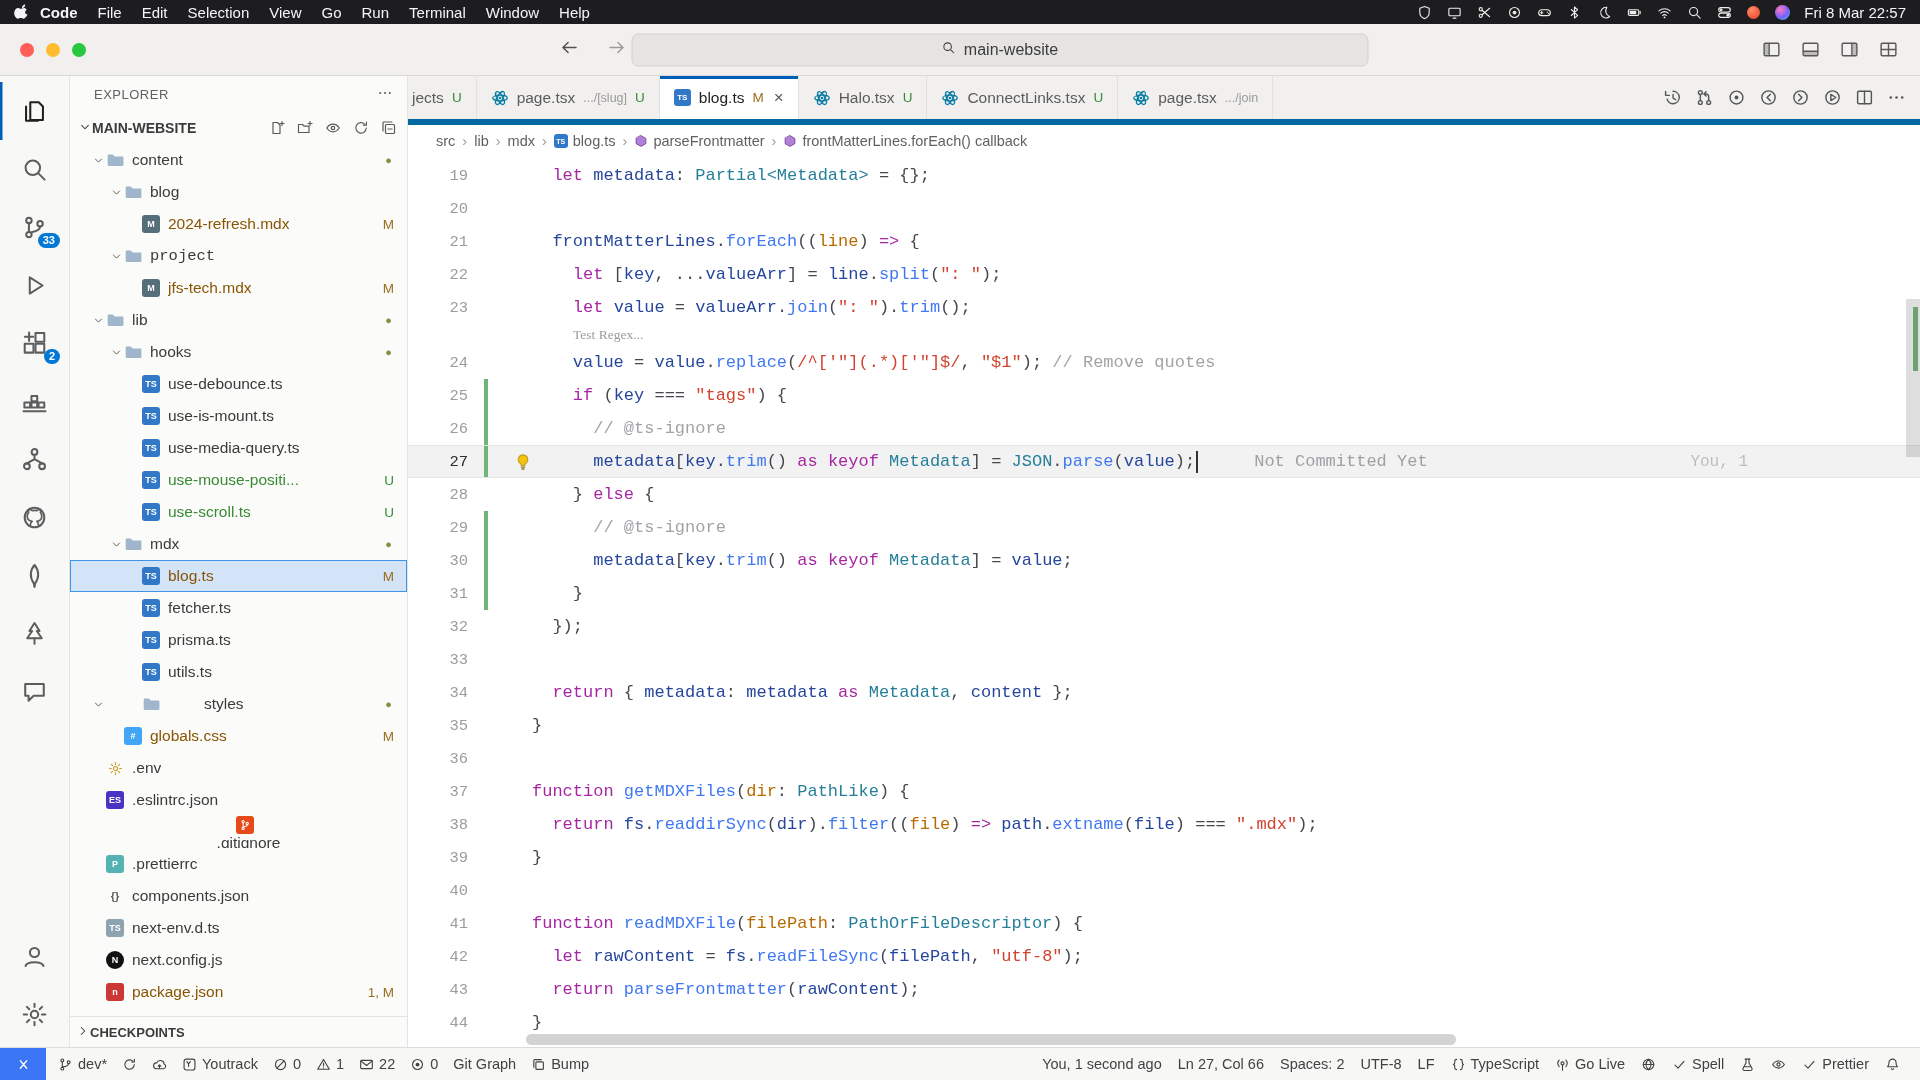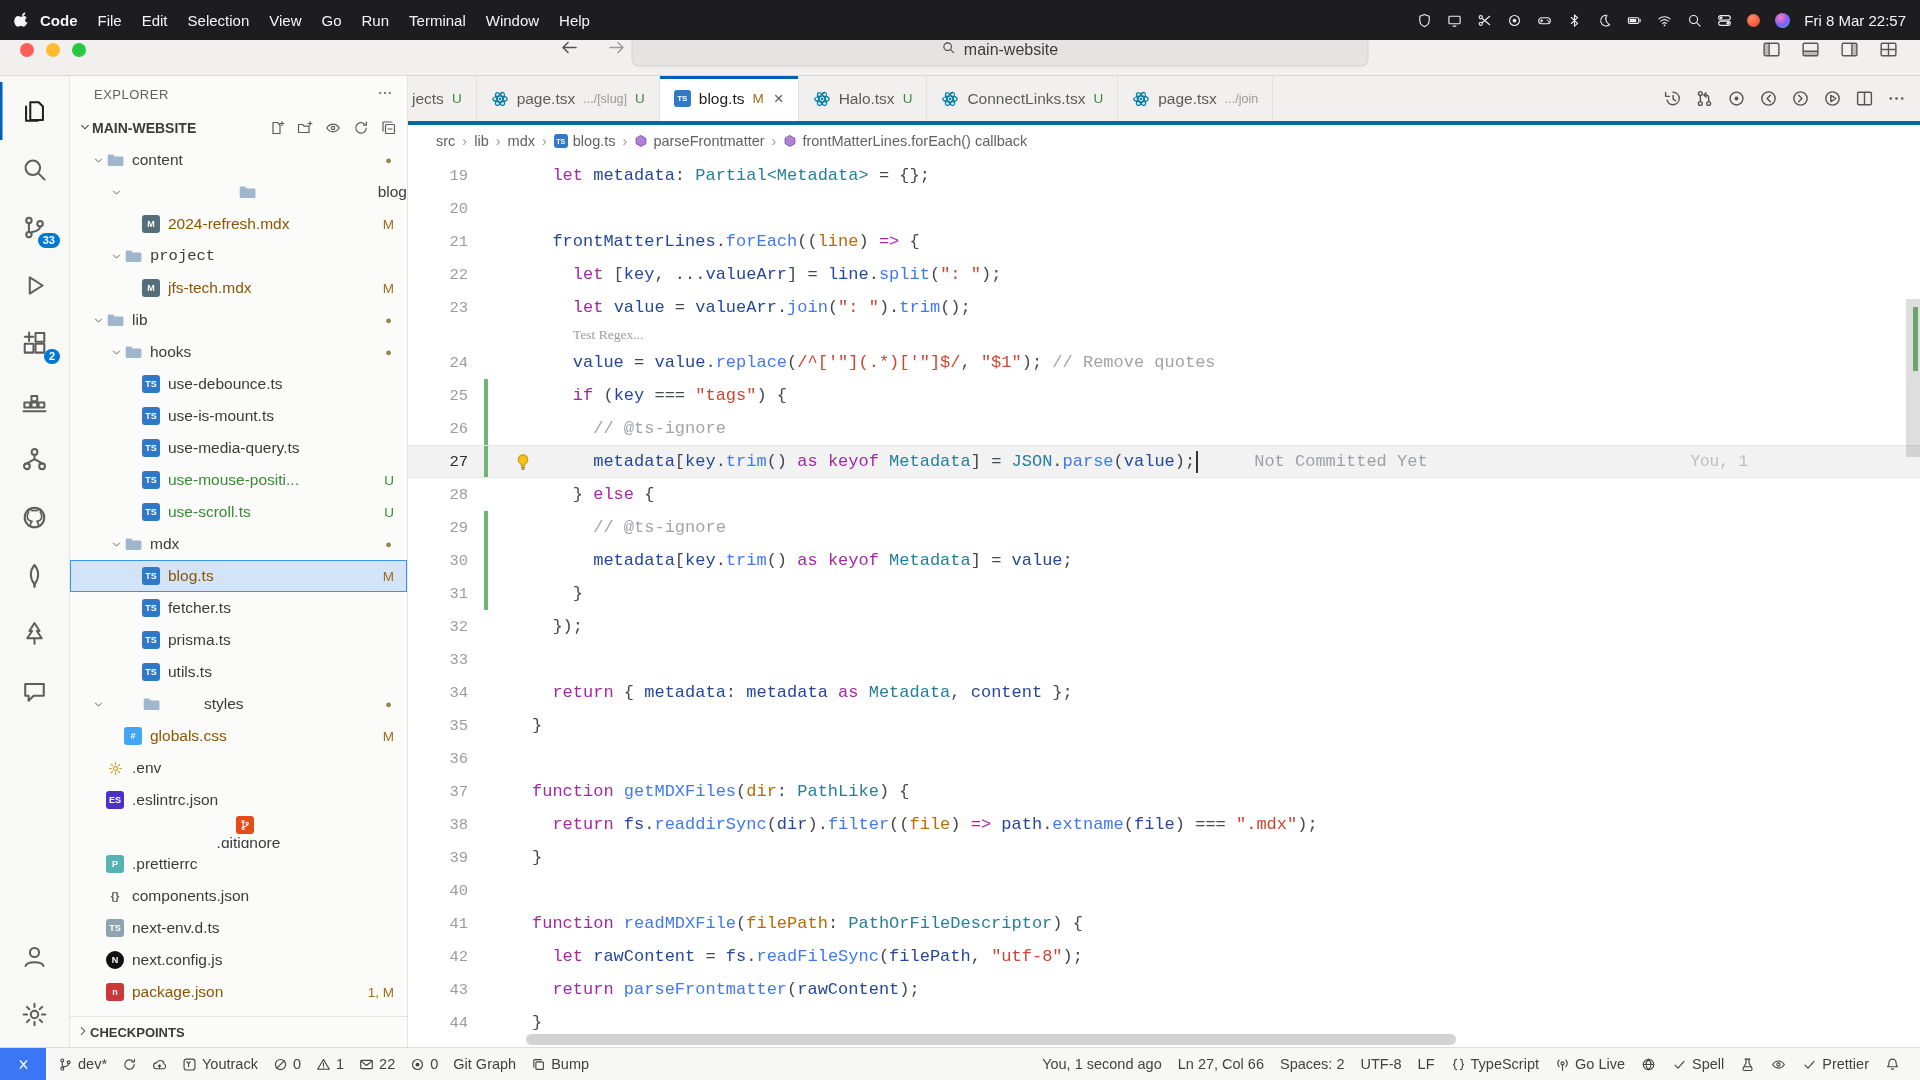--- a/index.html
+++ b/index.html
@@ -2,21 +2,21 @@
 <html><head>
 <meta charset="utf-8">
 <style>
   *{margin:0;padding:0;box-sizing:border-box}
   html,body{width:1920px;height:1080px;overflow:hidden}
   body{font-family:"Liberation Sans",sans-serif;background:#fff;position:relative;cursor:default;user-select:none;color:#3b3b3b}
   .icon{display:inline-flex;align-items:center;justify-content:center;flex:none}
   .icon-btn{cursor:pointer}
 
   
-  .menubar{position:absolute;top:0;left:0;right:0;height:40px;background:#1d1d1f;color:#f5f5f7;display:flex;align-items:center;padding:0 14px;font-size:15px;z-index:50}
+  .menubar{position:absolute;top:0;left:0;right:0;height:24px;background:#1d1d1f;color:#f5f5f7;display:flex;align-items:center;padding:0 14px;font-size:15px;z-index:50}
   .menubar .m-item{padding:0 10px;white-space:nowrap}
   .menubar .app-name{font-weight:bold;padding:0 10px}
   .menubar .spacer{flex:1}
   .menubar .status-icons{display:flex;align-items:center;gap:15px;margin-right:14px;color:#ededed}
   .menubar .clock{white-space:nowrap}
   .siri-orb{width:15px;height:15px;border-radius:50%;background:radial-gradient(circle at 35% 30%,#ff7ab8,#7a5fff 55%,#2fd0e0);display:inline-block}
   .record-orb{width:13px;height:13px;border-radius:50%;background:radial-gradient(circle at 35% 30%,#ff8a66,#e8402a);display:inline-block}
 
   
   .titlebar{position:absolute;top:24px;height:52px;left:0;right:0;background:#f2f0ef;border-bottom:1px solid #dcdad9;display:flex;align-items:center;z-index:40}
@@ -56,21 +56,21 @@
   .label-untr{color:#388a34}
   .label-mod{color:#895503}
   .gitbadge{position:absolute;right:13px;font-size:13.5px}
   .gitbadge.mod{color:#9d6c1e}
   .gitbadge.untr{color:#388a34}
   .dotbadge{position:absolute;right:15px;color:#8b8b4a;font-size:11px}
   .sb-checkpoints{height:31px;border-top:1px solid #e4e4e3;display:flex;align-items:center;font-size:13px;font-weight:bold;color:#3b3b3b;padding-left:6px;flex:none}
 
   
   .editor-col{flex:1;display:flex;flex-direction:column;min-width:0}
-  .tabbar{height:49px;background:#f1f0ef;border-bottom:4px solid #0369a1;display:flex;align-items:stretch;flex:none;position:relative}
+  .tabbar{height:49px;background:#f1f0ef;border-bottom:6px solid #0369a1;display:flex;align-items:stretch;flex:none;position:relative}
   .tabs{display:flex;min-width:0;overflow:hidden}
   .tab{display:flex;align-items:center;gap:8px;padding:0 14px;border-right:1px solid #e2e1e0;background:#f1f0ef;color:#5c5c5c;font-size:15.5px;position:relative;cursor:pointer;white-space:nowrap}
   .tab.clipped{max-width:96px;overflow:hidden;padding-left:4px}
   .tab.active{background:#fff;color:#1f1f1f}
   .tab.active::before{content:"";position:absolute;top:0;left:0;right:0;height:2.5px;background:#005fb8}
   .tab.active::after{content:"";position:absolute;bottom:-1px;left:0;right:0;height:1px;background:#fff}
   .tab-dir{font-size:12.5px;color:#9a9a9a}
   .tab-badge{font-size:13.5px}
   .tab-badge.untracked{color:#388a34}
   .tab-badge.modified{color:#9d6c1e}
@@ -461,21 +461,21 @@
             </span>
           </span>
           <span class="ficon plain">
             <svg width="18" height="18" viewBox="0 0 16 16">
               <path d="M1.5 4.2c0-.6.4-1 1-1h3.7l1.5 1.7h6.8c.6 0 1 .4 1 1v6.4c0 .6-.4 1-1 1h-12c-.6 0-1-.4-1-1z" fill="#9fb6cc" stroke="none"></path>
             </svg>
           </span>
           <span class="tlabel">content</span>
           <span class="dotbadge">●</span>
         </div>
-        <div class="trow" style="padding-left: 38px; justify-content: space-between;">
+        <div class="trow" style="padding-left: 38px;">
           <span class="chev">
             <span class="icon">
               <svg width="13" height="13" viewBox="0 0 16 16" fill="none" stroke="currentColor" stroke-width="1.2" stroke-linecap="round" stroke-linejoin="round">
                 <path d="M4.2 6.2 8 10l3.8-3.8"></path>
               </svg>
             </span>
           </span>
           <span class="ficon plain">
             <svg width="18" height="18" viewBox="0 0 16 16">
               <path d="M1.5 4.2c0-.6.4-1 1-1h3.7l1.5 1.7h6.8c.6 0 1 .4 1 1v6.4c0 .6-.4 1-1 1h-12c-.6 0-1-.4-1-1z" fill="#9fb6cc" stroke="none"></path>

